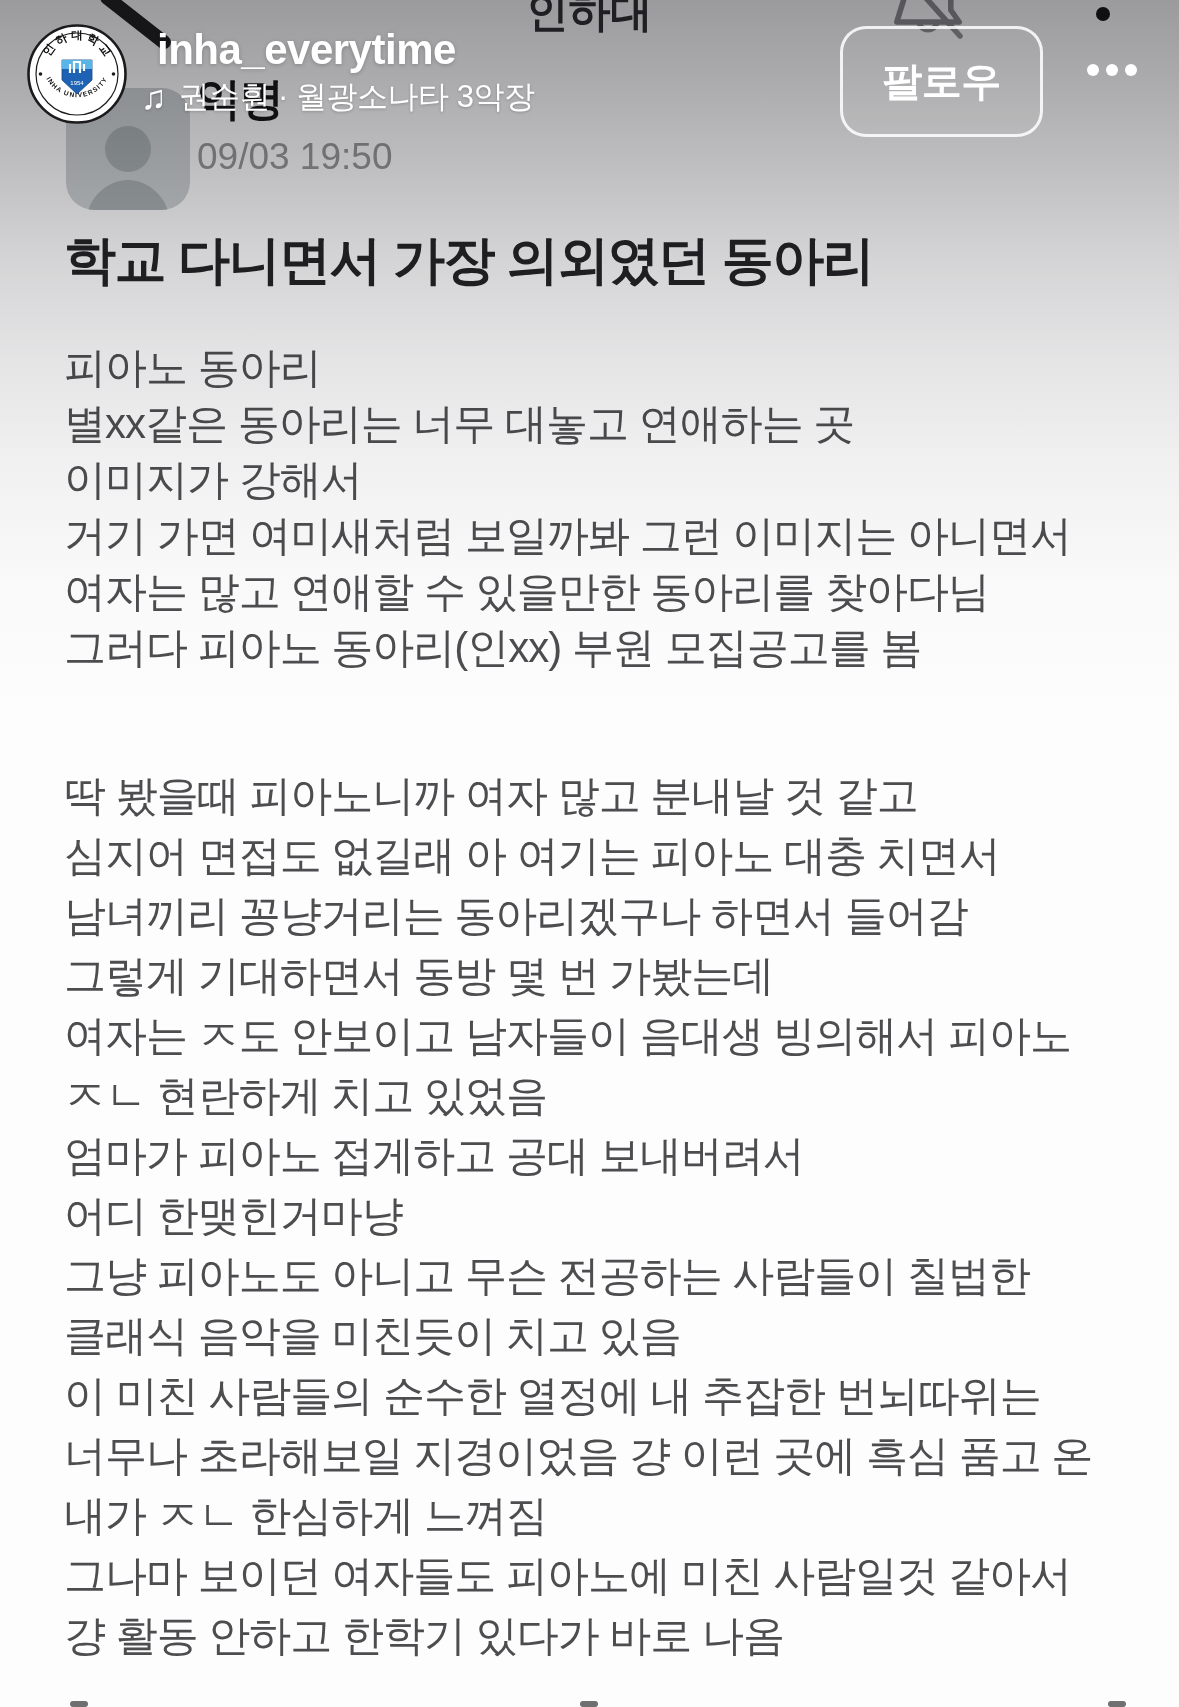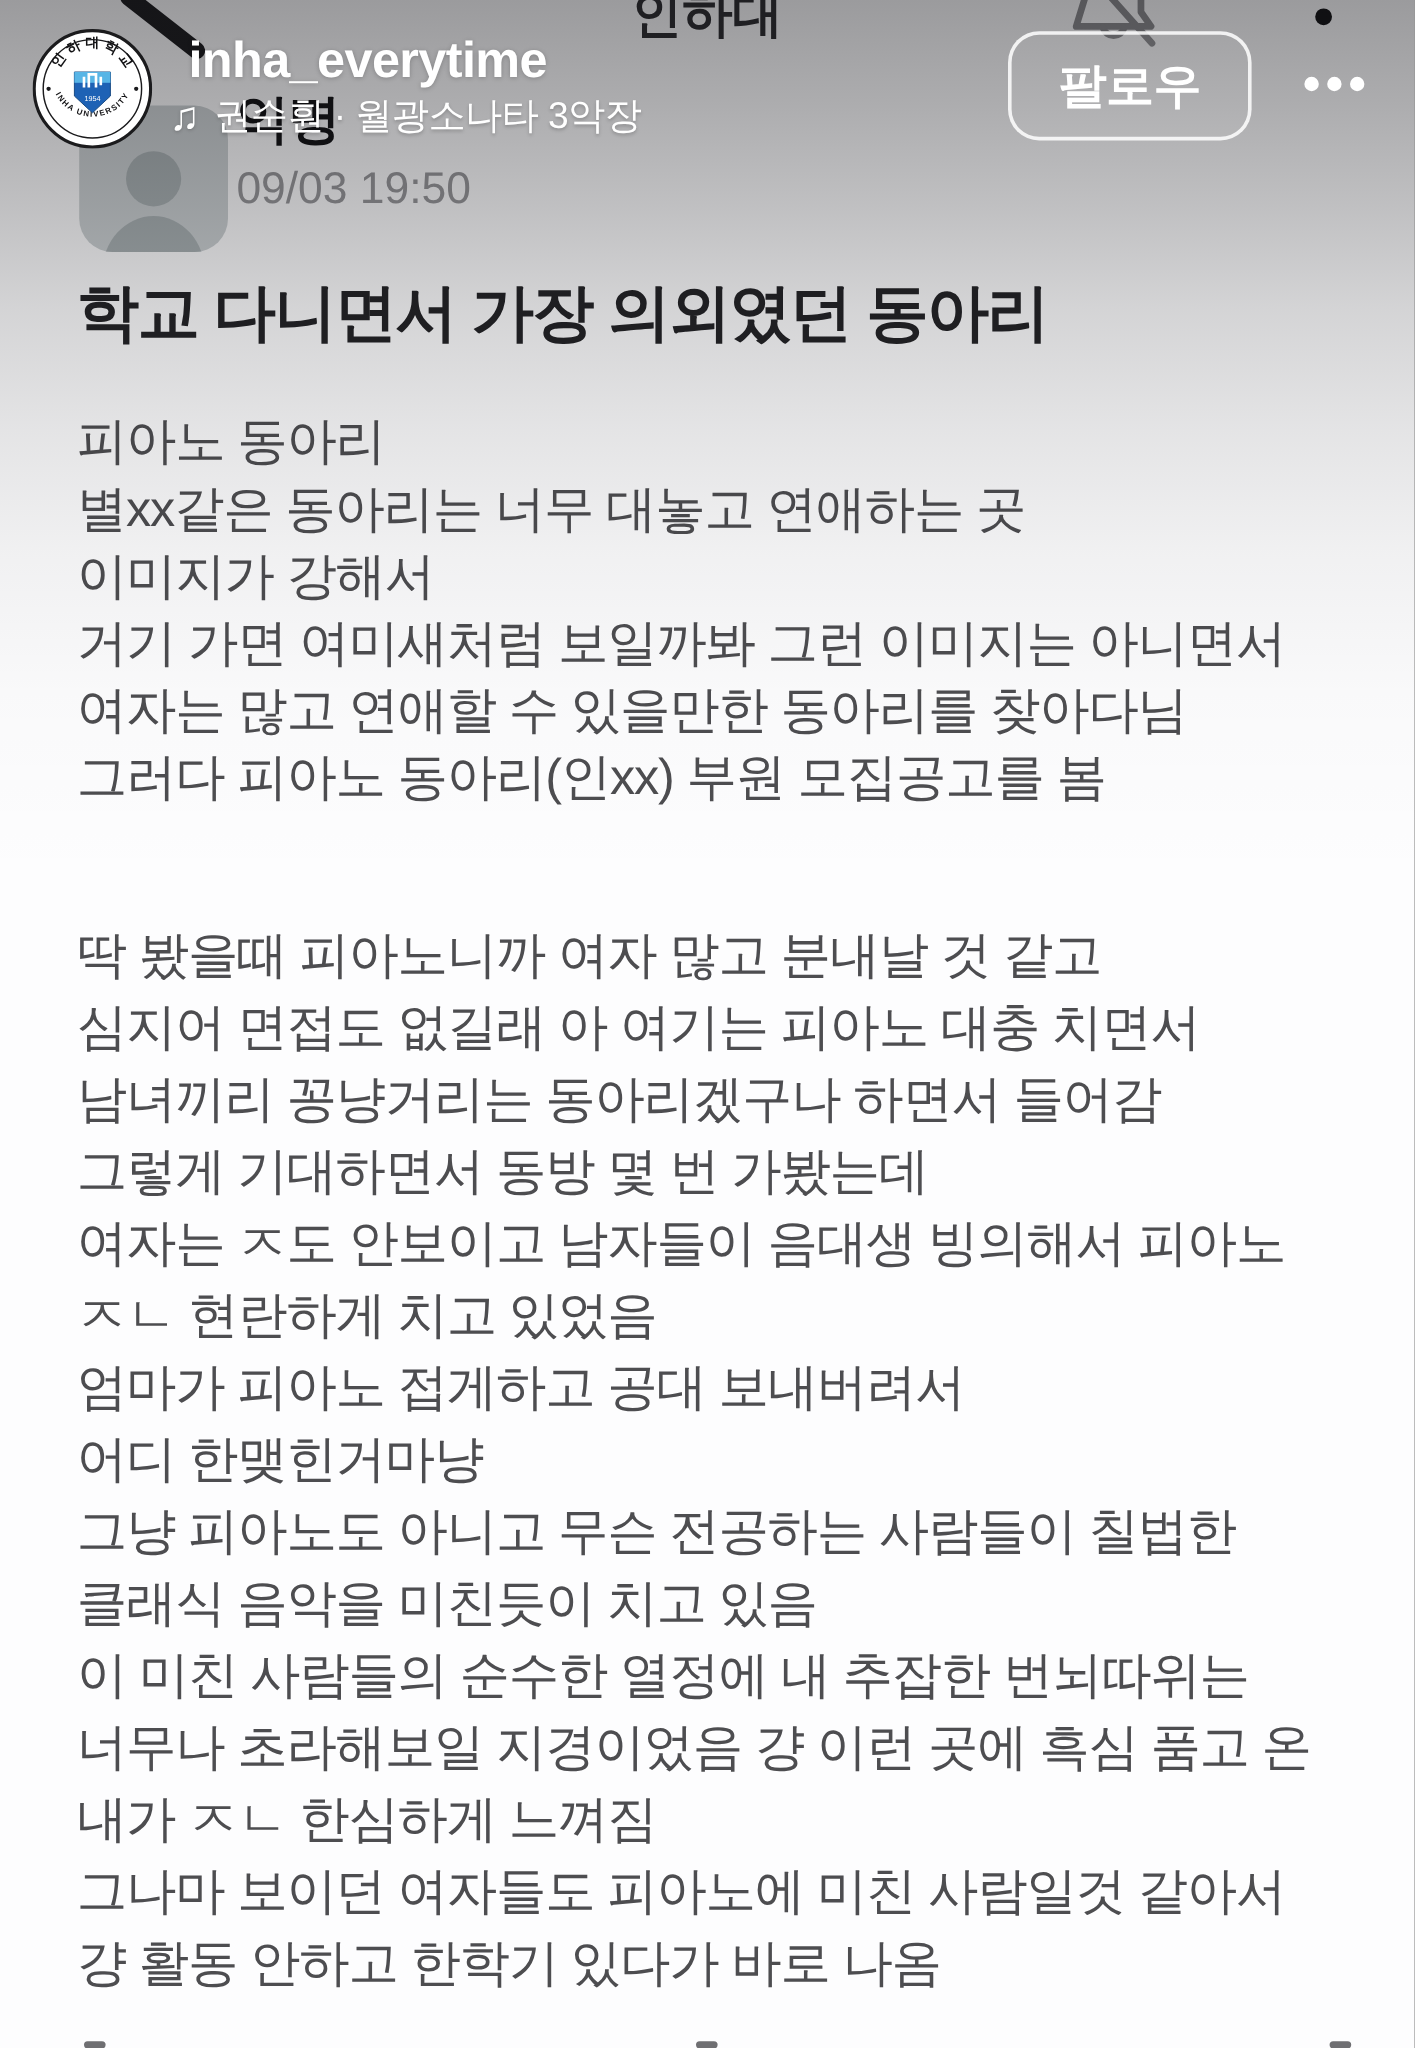--- a/index.html
+++ b/index.html
@@ -68,21 +68,21 @@
   #ig-avatar{left:27px;top:24px;width:100px;height:100px;}
   #ig-username{
     left:157px;top:26px;font-size:42px;font-weight:600;color:#ffffff;
     text-shadow:0 1px 4px rgba(0,0,0,0.22);letter-spacing:-0.5px;
   }
   #music-row{left:141px;top:76px;display:flex;align-items:center;gap:12px;
     color:#ffffff;text-shadow:0 1px 3px rgba(0,0,0,0.22);}
   #music-note{font-size:34px;line-height:36px;}
   #music-title{font-size:31px;font-weight:500;letter-spacing:-0.5px;text-align:right;}
   #follow-button{
-    left:840px;top:26px;width:203px;height:91px;border:3px solid rgba(255,255,255,0.85);
+    left:840px;top:26px;width:203px;height:111px;border:3px solid rgba(255,255,255,0.85);
     border-radius:26px;display:flex;align-items:center;justify-content:center;
     color:#ffffff;font-size:40px;font-weight:600;letter-spacing:-0.5px;
     background:rgba(255,255,255,0.04);box-sizing:border-box;
   }
   #story-more{left:1087px;top:64px;display:flex;gap:7px;}
   #story-more .dot{width:12px;height:12px;border-radius:50%;background:#ffffff;}
 </style>
 </head>
 <body>
 

